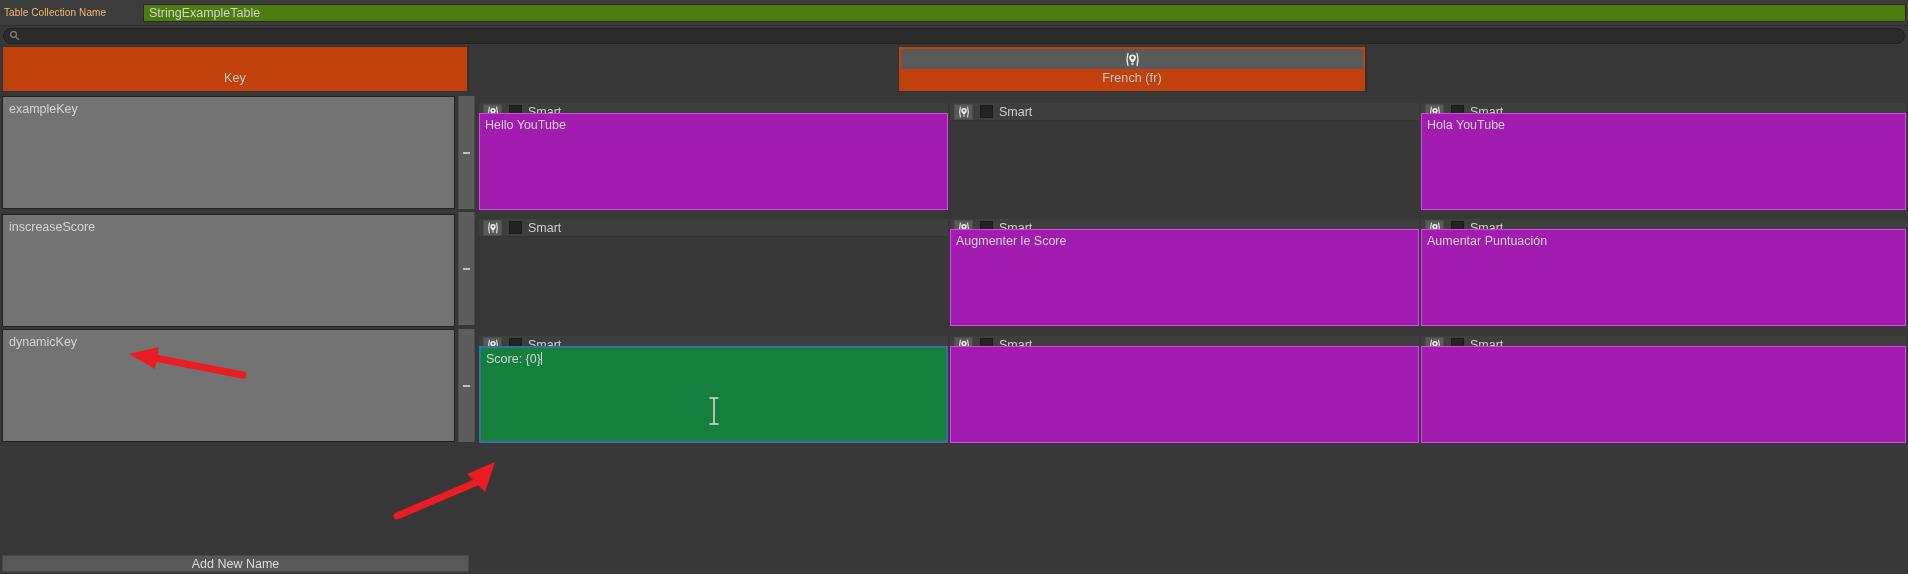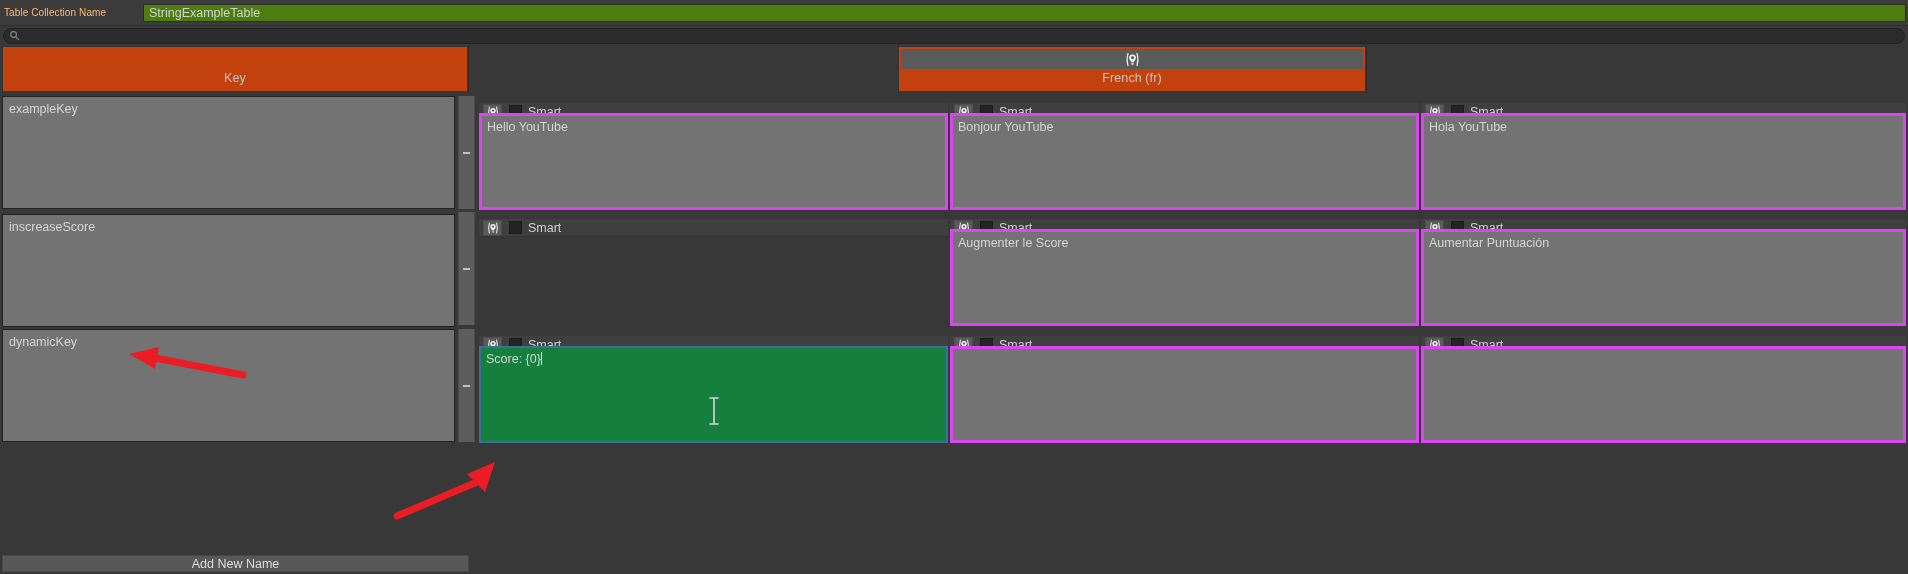--- a/index.html
+++ b/index.html
@@ -135,22 +135,22 @@
     width: 13px; height: 13px;
     background: #232323;
     border: 1px solid #1c1c1c;
     margin-left: 7px;
   }
   .smart-label {
     font-size: 12.5px; color: #cfcfcf; margin-left: 6px;
   }
   .valuebox {
     position: absolute; left: 0; top: 18px; right: 0; bottom: 0;
-    background: #737373;
-    border: 3px solid #d946ef;
+    background: #a21caf;
+    border: 1px solid #d946ef;
     padding: 4px 0 0 5px;
     font-size: 12.5px; color: #d4d4d4;
     overflow: hidden;
   }
   .valuebox.focused {
     border: 2px solid #3e6e9e;
     background: #15803d;
   }
   .caret {
     display: inline-block; width: 1px; height: 13px;
@@ -264,23 +264,20 @@
               <path d="M12.8 1.5 Q14.8 8 12.8 14.5" fill="none" stroke="#e6e6e6" stroke-width="1.5" stroke-linecap="round"></path>
               <path d="M8 2.6 C5.6 2.6 4.3 4.3 4.3 6.2 C4.3 8.3 6.3 9.6 6.8 11 L9.2 11 C9.7 9.6 11.7 8.3 11.7 6.2 C11.7 4.3 10.4 2.6 8 2.6 Z" fill="#efefef"></path>
               <rect x="6.7" y="11.6" width="2.6" height="1" fill="#efefef"></rect>
               <rect x="7.0" y="13" width="2.0" height="1" fill="#efefef"></rect>
               <circle cx="8" cy="6.1" r="1.5" fill="#5a5a5a"></circle>
             </svg>
           </div>
           <div class="smart-check"></div>
           <div class="smart-label">Smart</div>
         </div>
-        <div class="valuebox">
-          <span>Bonjour YouTube</span>
-        </div>
       </div>
 
       <div class="localecell" style="left:1421px;top:2px;width:485px;height:115px;">
         <div class="smartbar" style="width:485px;">
           <div class="smart-iconbtn">
             <svg class="loc-icon" style="width:12px;height:12px;" viewBox="0 0 16 16">
               <path d="M3.2 1.5 Q1.2 8 3.2 14.5" fill="none" stroke="#e6e6e6" stroke-width="1.5" stroke-linecap="round"></path>
               <path d="M12.8 1.5 Q14.8 8 12.8 14.5" fill="none" stroke="#e6e6e6" stroke-width="1.5" stroke-linecap="round"></path>
               <path d="M8 2.6 C5.6 2.6 4.3 4.3 4.3 6.2 C4.3 8.3 6.3 9.6 6.8 11 L9.2 11 C9.7 9.6 11.7 8.3 11.7 6.2 C11.7 4.3 10.4 2.6 8 2.6 Z" fill="#efefef"></path>
               <rect x="6.7" y="11.6" width="2.6" height="1" fill="#efefef"></rect>

